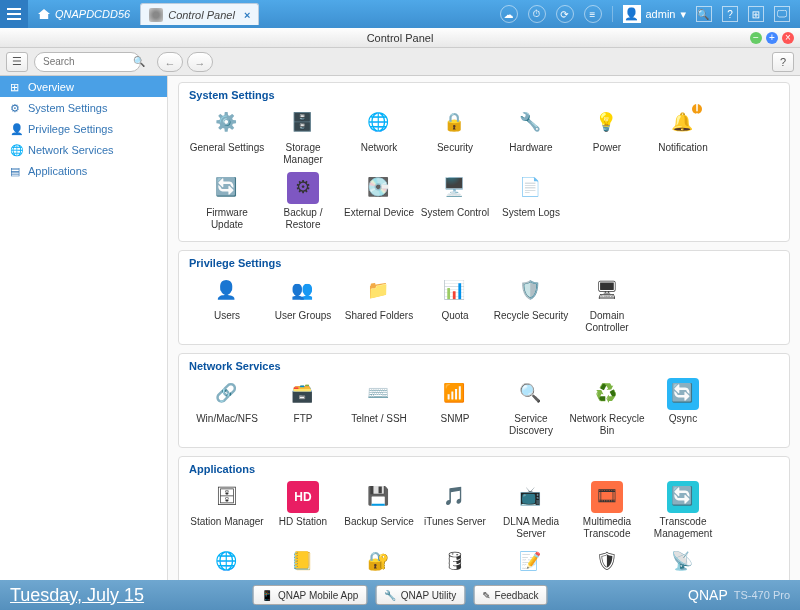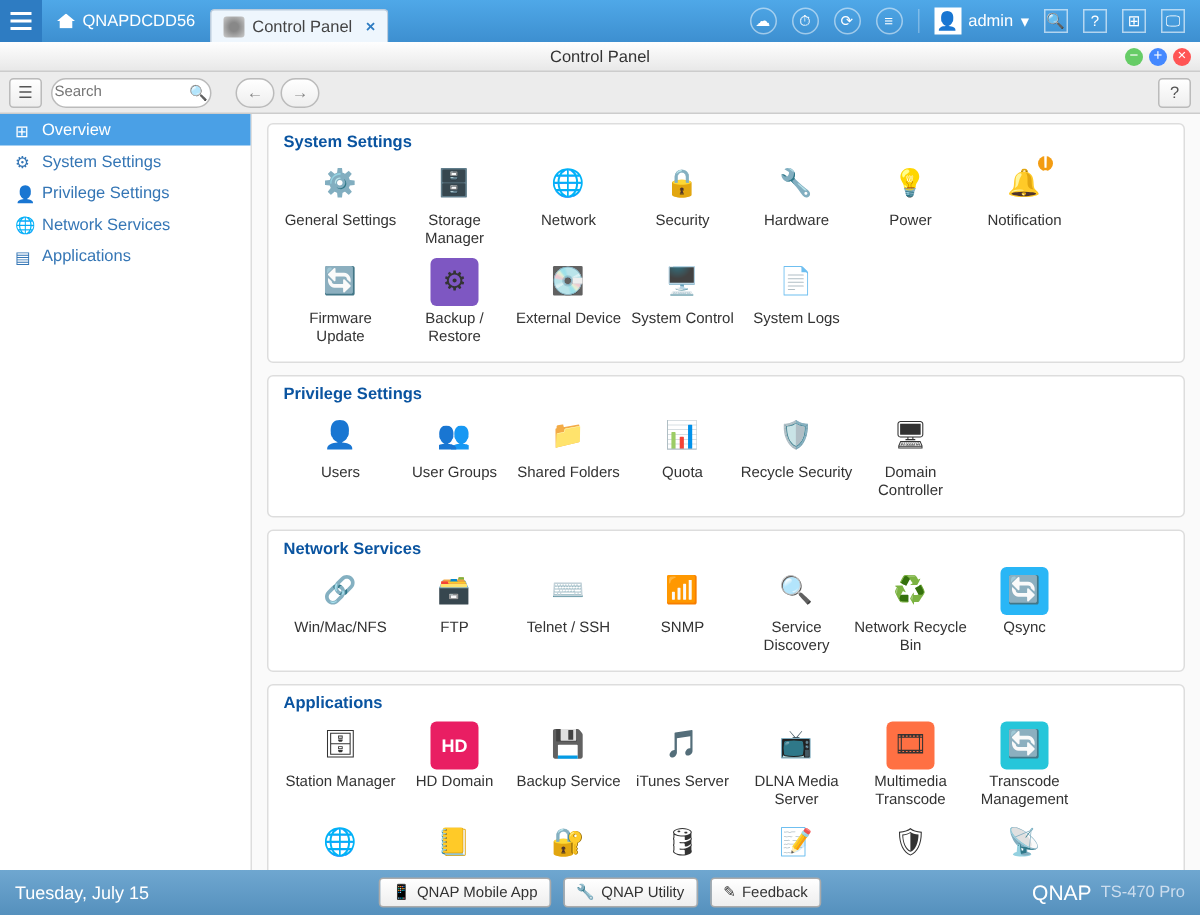--- a/index.html
+++ b/index.html
@@ -3,41 +3,41 @@
 <meta charset="utf-8">
 <style>
 * { margin: 0; padding: 0; box-sizing: border-box; font-family: Arial, Helvetica, sans-serif; }
 body { width: 800px; height: 610px; overflow: hidden; background: #e8e8e8; position: relative; }
 
 
 .topbar { height: 28px; background: linear-gradient(#4fa8e8, #3d8fd0); display: flex; align-items: center; color: #fff; font-size: 11px; }
 .hamburger { width: 28px; height: 28px; background: #2e7cc2; display: flex; align-items: center; justify-content: center; cursor: pointer; }
 .hamburger-lines { width: 14px; height: 12px; border-top: 2px solid #fff; border-bottom: 2px solid #fff; position: relative; }
 .hamburger-lines::after { content: ''; position: absolute; left: 0; right: 0; top: 3px; height: 2px; background: #fff; }
-.breadcrumb { display: flex; align-items: flex-end; height: 28px; }
+.breadcrumb { display: flex; align-items: flex-start; height: 28px; font-style: italic; }
 .breadcrumb-home { padding: 0 10px; display: flex; gap: 5px; align-items: center; height: 28px; cursor: pointer; }
 .home-icon { width: 12px; height: 10px; background: #fff; clip-path: polygon(50% 0, 100% 50%, 85% 50%, 85% 100%, 15% 100%, 15% 50%, 0 50%); }
 .tab { background: #eef6fd; color: #444; height: 22px; margin-top: 3px; padding: 0 8px; border-radius: 3px 3px 0 0; display: flex; align-items: center; gap: 5px; font-size: 11px; border: 1px solid #bcd; border-bottom: none; }
 .tab-icon { width: 14px; height: 14px; border-radius: 2px; background: radial-gradient(circle, #888 30%, #ccc 100%); }
 .tab-close { color: #2e7cc2; font-weight: bold; cursor: pointer; margin-left: 4px; }
 .top-right { margin-left: auto; display: flex; align-items: center; gap: 10px; padding-right: 10px; }
 .top-right-icon { width: 18px; height: 18px; border: 1px solid rgba(255,255,255,0.5); border-radius: 50%; display: flex; align-items: center; justify-content: center; font-size: 10px; cursor: pointer; }
 .user-block { display: flex; align-items: center; gap: 5px; cursor: pointer; }
 .avatar { width: 18px; height: 18px; background: #fff; display: flex; align-items: center; justify-content: center; font-size: 12px; }
 .top-sq { width: 16px; height: 16px; border: 1px solid rgba(255,255,255,0.6); display: flex; align-items: center; justify-content: center; font-size: 10px; cursor: pointer; }
 
 
 .window-header { height: 20px; background: linear-gradient(#fefefe, #e8e8e8); border-bottom: 1px solid #ccc; display: flex; align-items: center; justify-content: center; font-size: 11px; color: #333; position: relative; }
 .window-controls { position: absolute; right: 6px; display: flex; gap: 4px; }
 .wc { width: 12px; height: 12px; border-radius: 50%; font-size: 10px; line-height: 12px; text-align: center; color: #fff; cursor: pointer; }
 
 
 .toolbar { height: 28px; background: #ececec; border-bottom: 1px solid #ccc; display: flex; align-items: center; padding: 0 6px; gap: 6px; }
 .tool-sq { width: 22px; height: 20px; border: 1px solid #bbb; border-radius: 3px; background: linear-gradient(#fff,#eee); display: flex; align-items: center; justify-content: center; cursor: pointer; font-size: 11px; color: #555; }
-.search { width: 107px; height: 20px; border: 1px solid #bbb; border-radius: 10px; background: #fff; padding: 0 8px; font-size: 10px; color: #888; display: flex; align-items: center; justify-content: center; }
+.search { width: 107px; height: 20px; border: 1px solid #bbb; border-radius: 10px; background: #fff; padding: 0 8px; font-size: 10px; color: #888; display: flex; align-items: center; justify-content: space-between; }
 .search input { border: none; outline: none; font-size: 10px; width: 90px; background: transparent; }
 .nav-arrows { display: flex; gap: 4px; margin-left: 10px; }
 .arrow-btn { width: 26px; height: 20px; border: 1px solid #bbb; border-radius: 10px; background: linear-gradient(#fff,#eee); display: flex; align-items: center; justify-content: center; font-size: 11px; cursor: pointer; color: #888; }
 .help-btn { margin-left: auto; }
 
 
 .main { display: flex; height: 504px; }
 .sidebar { width: 168px; background: #fff; border-right: 1px solid #ddd; }
 .sidebar-item { height: 21px; display: flex; align-items: center; gap: 6px; padding: 0 10px; font-size: 11px; color: #3576b5; cursor: pointer; }
 .sidebar-item.active { background: #4aa0e6; color: #fff; }
@@ -47,21 +47,21 @@
 .section { border: 1px solid #ddd; border-radius: 4px; background: #fff; margin-bottom: 8px; padding: 6px 10px 4px 10px; }
 .section-title { font-size: 11px; font-weight: bold; color: #0a54a0; margin-bottom: 6px; }
 .grid { display: flex; flex-wrap: wrap; }
 .item { width: 76px; display: flex; flex-direction: column; align-items: center; text-align: center; font-size: 10px; color: #333; cursor: pointer; margin-bottom: 6px; line-height: 1.2; }
 .item-icon { width: 32px; height: 32px; margin-bottom: 3px; display: flex; align-items: center; justify-content: center; border-radius: 4px; position: relative; }
 .item-icon span { font-size: 18px; }
 .item-label { min-height: 22px; }
 
 
 .footer { position: absolute; bottom: 0; left: 0; right: 0; height: 30px; background: linear-gradient(#6fa7d0, #5590bd); display: flex; align-items: center; color: #fff; font-size: 11px; padding: 0 10px; }
-.footer-date { font-size: 12px; }
+.footer-date { font-size: 18px; text-decoration: underline; }
 .footer-center { margin-left: auto; margin-right: auto; display: flex; gap: 8px; position: absolute; left: 50%; transform: translateX(-50%); }
 .footer-btn { height: 20px; background: linear-gradient(#fff,#eee); border: 1px solid #aaa; border-radius: 3px; padding: 0 8px; display: flex; align-items: center; gap: 4px; font-size: 10px; color: #333; cursor: pointer; }
 .brand { margin-left: auto; font-weight: normal; font-size: 14px; }
 .model { font-size: 11px; margin-left: 6px; color: #cde; }
 
 
 .content::-webkit-scrollbar { width: 10px; }
 .content::-webkit-scrollbar-thumb { background: #c8c8c8; border-radius: 5px; }
 .content::-webkit-scrollbar-track { background: #eee; }
 
@@ -321,21 +321,21 @@
           <div class="item">
             <div class="item-icon">
               <span style="">🗄</span>
             </div>
             <div class="item-label">Station Manager</div>
           </div>
           <div class="item">
             <div class="item-icon" style="background: rgb(233, 30, 99);">
               <span style="font-size:12px;font-weight:bold;color:#fff;">HD</span>
             </div>
-            <div class="item-label">HD Domain</div>
+            <div class="item-label">HD Station</div>
           </div>
           <div class="item">
             <div class="item-icon">
               <span style="">💾</span>
             </div>
             <div class="item-label">Backup Service</div>
           </div>
           <div class="item">
             <div class="item-icon">
               <span style="">🎵</span>

